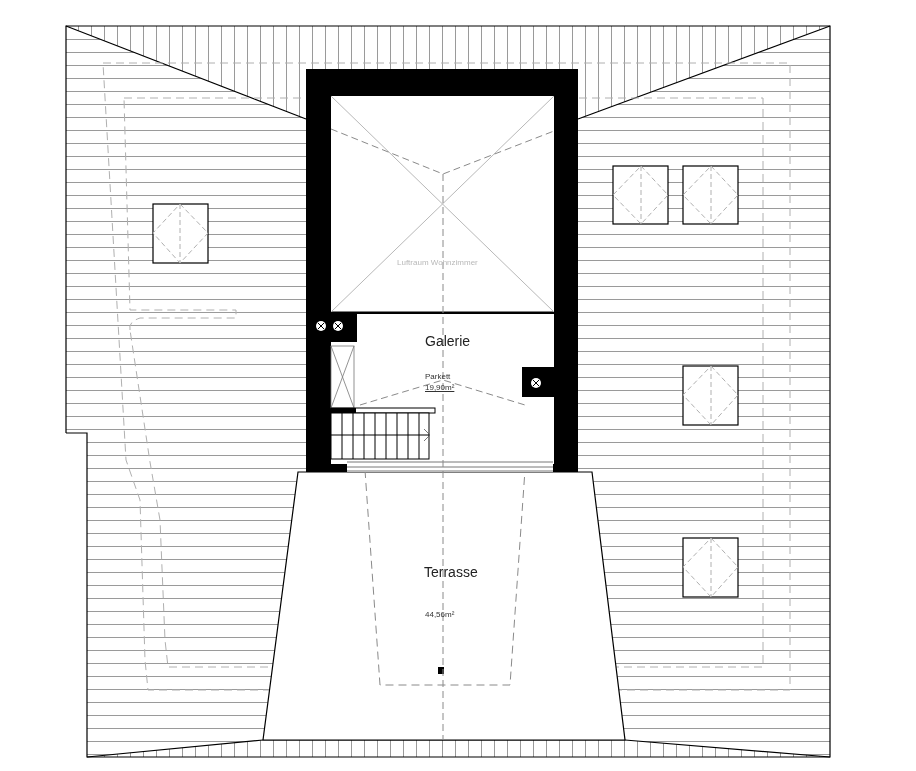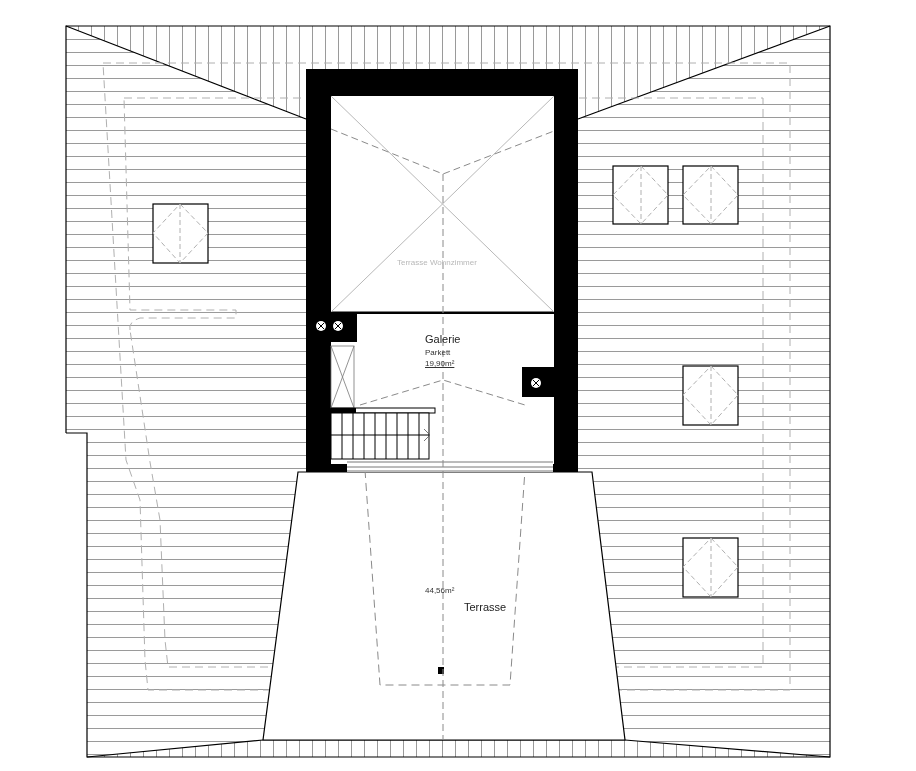--- a/index.html
+++ b/index.html
@@ -1,20 +1,20 @@
 <!DOCTYPE html>
 <html><head>
 <meta charset="utf-8">
 <style>
   html, body { margin: 0; padding: 0; background: #ffffff; }
   body { width: 916px; height: 771px; overflow: hidden; position: relative; font-family: "Liberation Sans", sans-serif; }
   svg { position: absolute; left: 0; top: 0; }
   .lbl { position: absolute; font-family: "Liberation Sans", sans-serif; color: #222; white-space: nowrap; }
-  .room-name { font-size: 11px; }
-  .room-sub { font-size: 8px; color: #333; }
+  .room-name { font-size: 14px; }
+  .room-sub { font-size: 8px; color: #333; margin-top: 24px; }
   .void-lbl { font-size: 8px; color: #b8b8b8; }
 </style>
 </head>
 <body>
 
 <svg width="916" height="771" viewBox="0 0 916 771" xmlns="http://www.w3.org/2000/svg">
   <defs>
     <pattern id="hhatch" patternUnits="userSpaceOnUse" width="10" height="13">
       <line x1="0" y1="0.5" x2="10" y2="0.5" stroke="#9a9a9a" stroke-width="1"></line>
     </pattern>
@@ -148,20 +148,20 @@
       <line x1="711" y1="366" x2="711" y2="425" stroke="#b0b0b0" stroke-dasharray="5,3"></line>
     </g>
     <g>
       <rect x="683" y="538" width="55" height="59" fill="#fff" stroke="#000" stroke-width="1.2"></rect>
       <polygon points="711,538 738,567 711,597 683,567" fill="none" stroke="#b0b0b0" stroke-dasharray="5,3"></polygon>
       <line x1="711" y1="538" x2="711" y2="597" stroke="#b0b0b0" stroke-dasharray="5,3"></line>
     </g>
   </g>
 </svg>
 
-<div class="lbl void-lbl" style="left:397px; top:258px;">Terrasse Wohnzimmer</div>
+<div class="lbl void-lbl" style="left:397px; top:258px;">Luftraum Wohnzimmer</div>
 
 <div class="lbl room-name" style="left:425px; top:333px;">Galerie</div>
 <div class="lbl room-sub" style="left:425px; top:348px;">Parkett</div>
 <div class="lbl room-sub" style="left:425px; top:359px;text-decoration:underline;">19,90m²</div>
 
-<div class="lbl room-name" style="left:424px; top:601px;margin-left:40px;">Terrasse</div>
+<div class="lbl room-name" style="left:424px; top:564px;">Terrasse</div>
 <div class="lbl room-sub" style="left:425px; top:586px;text-align:center;">44,56m²</div>
 
 </body></html>

